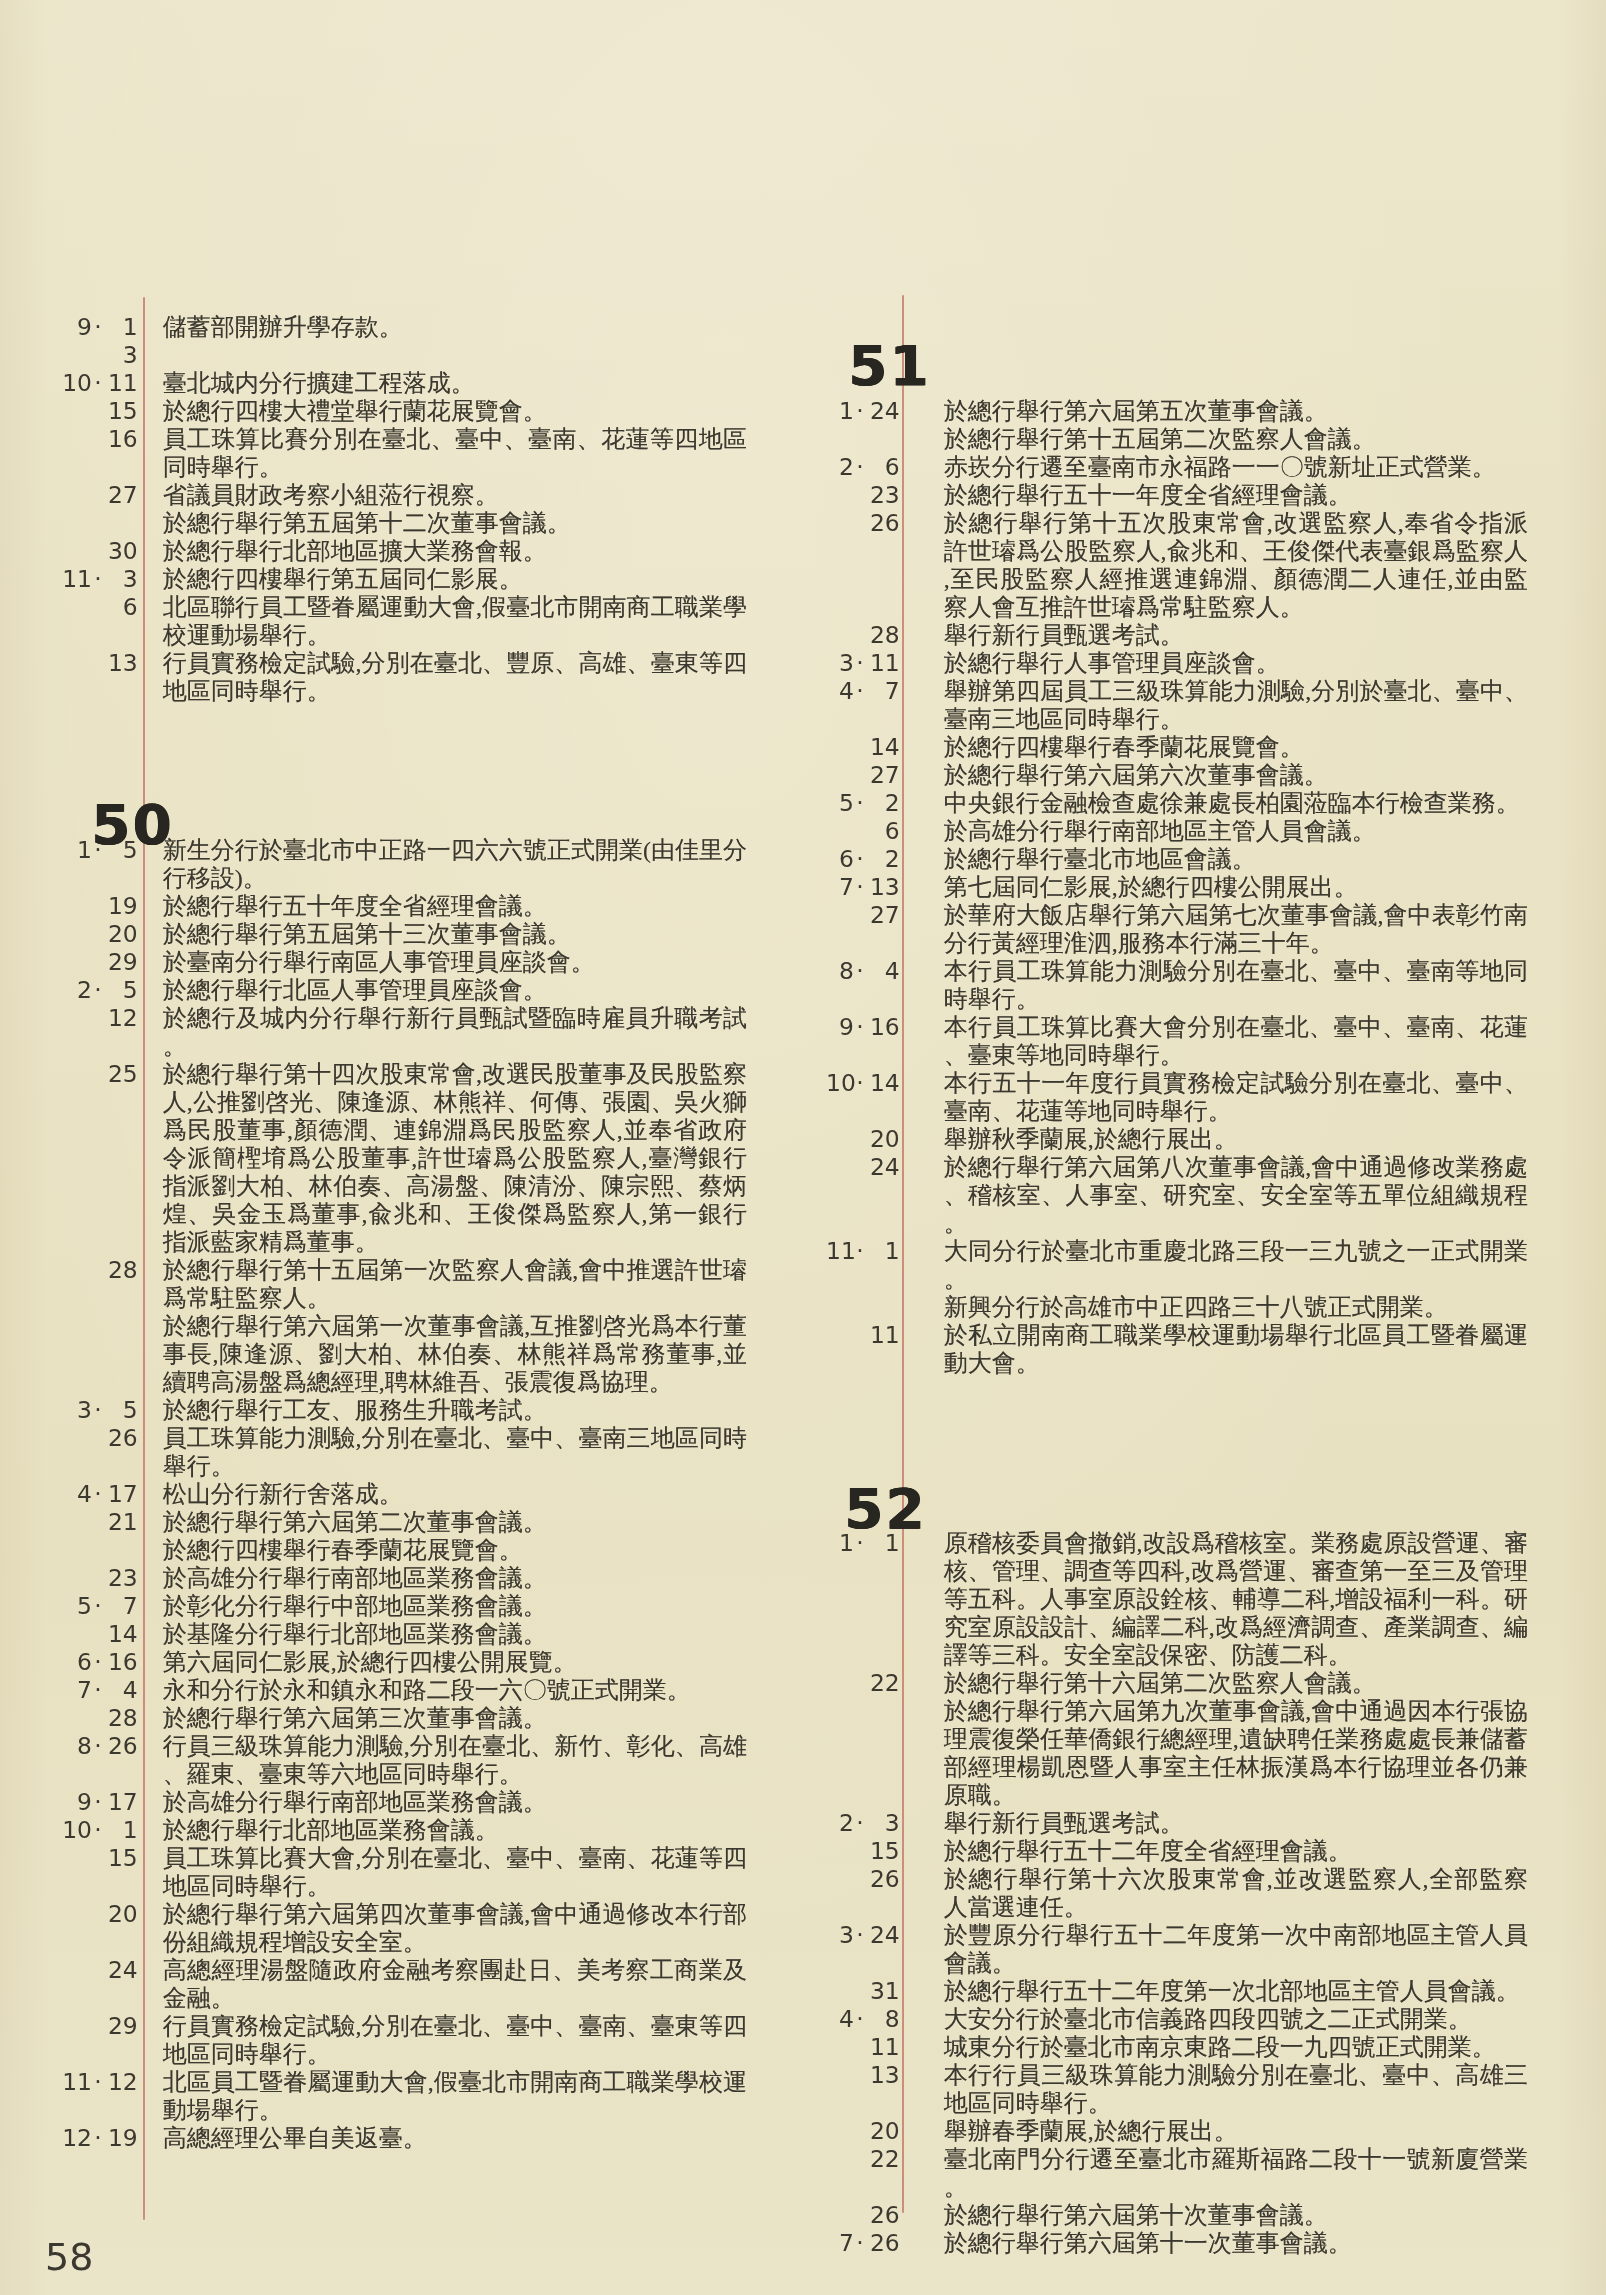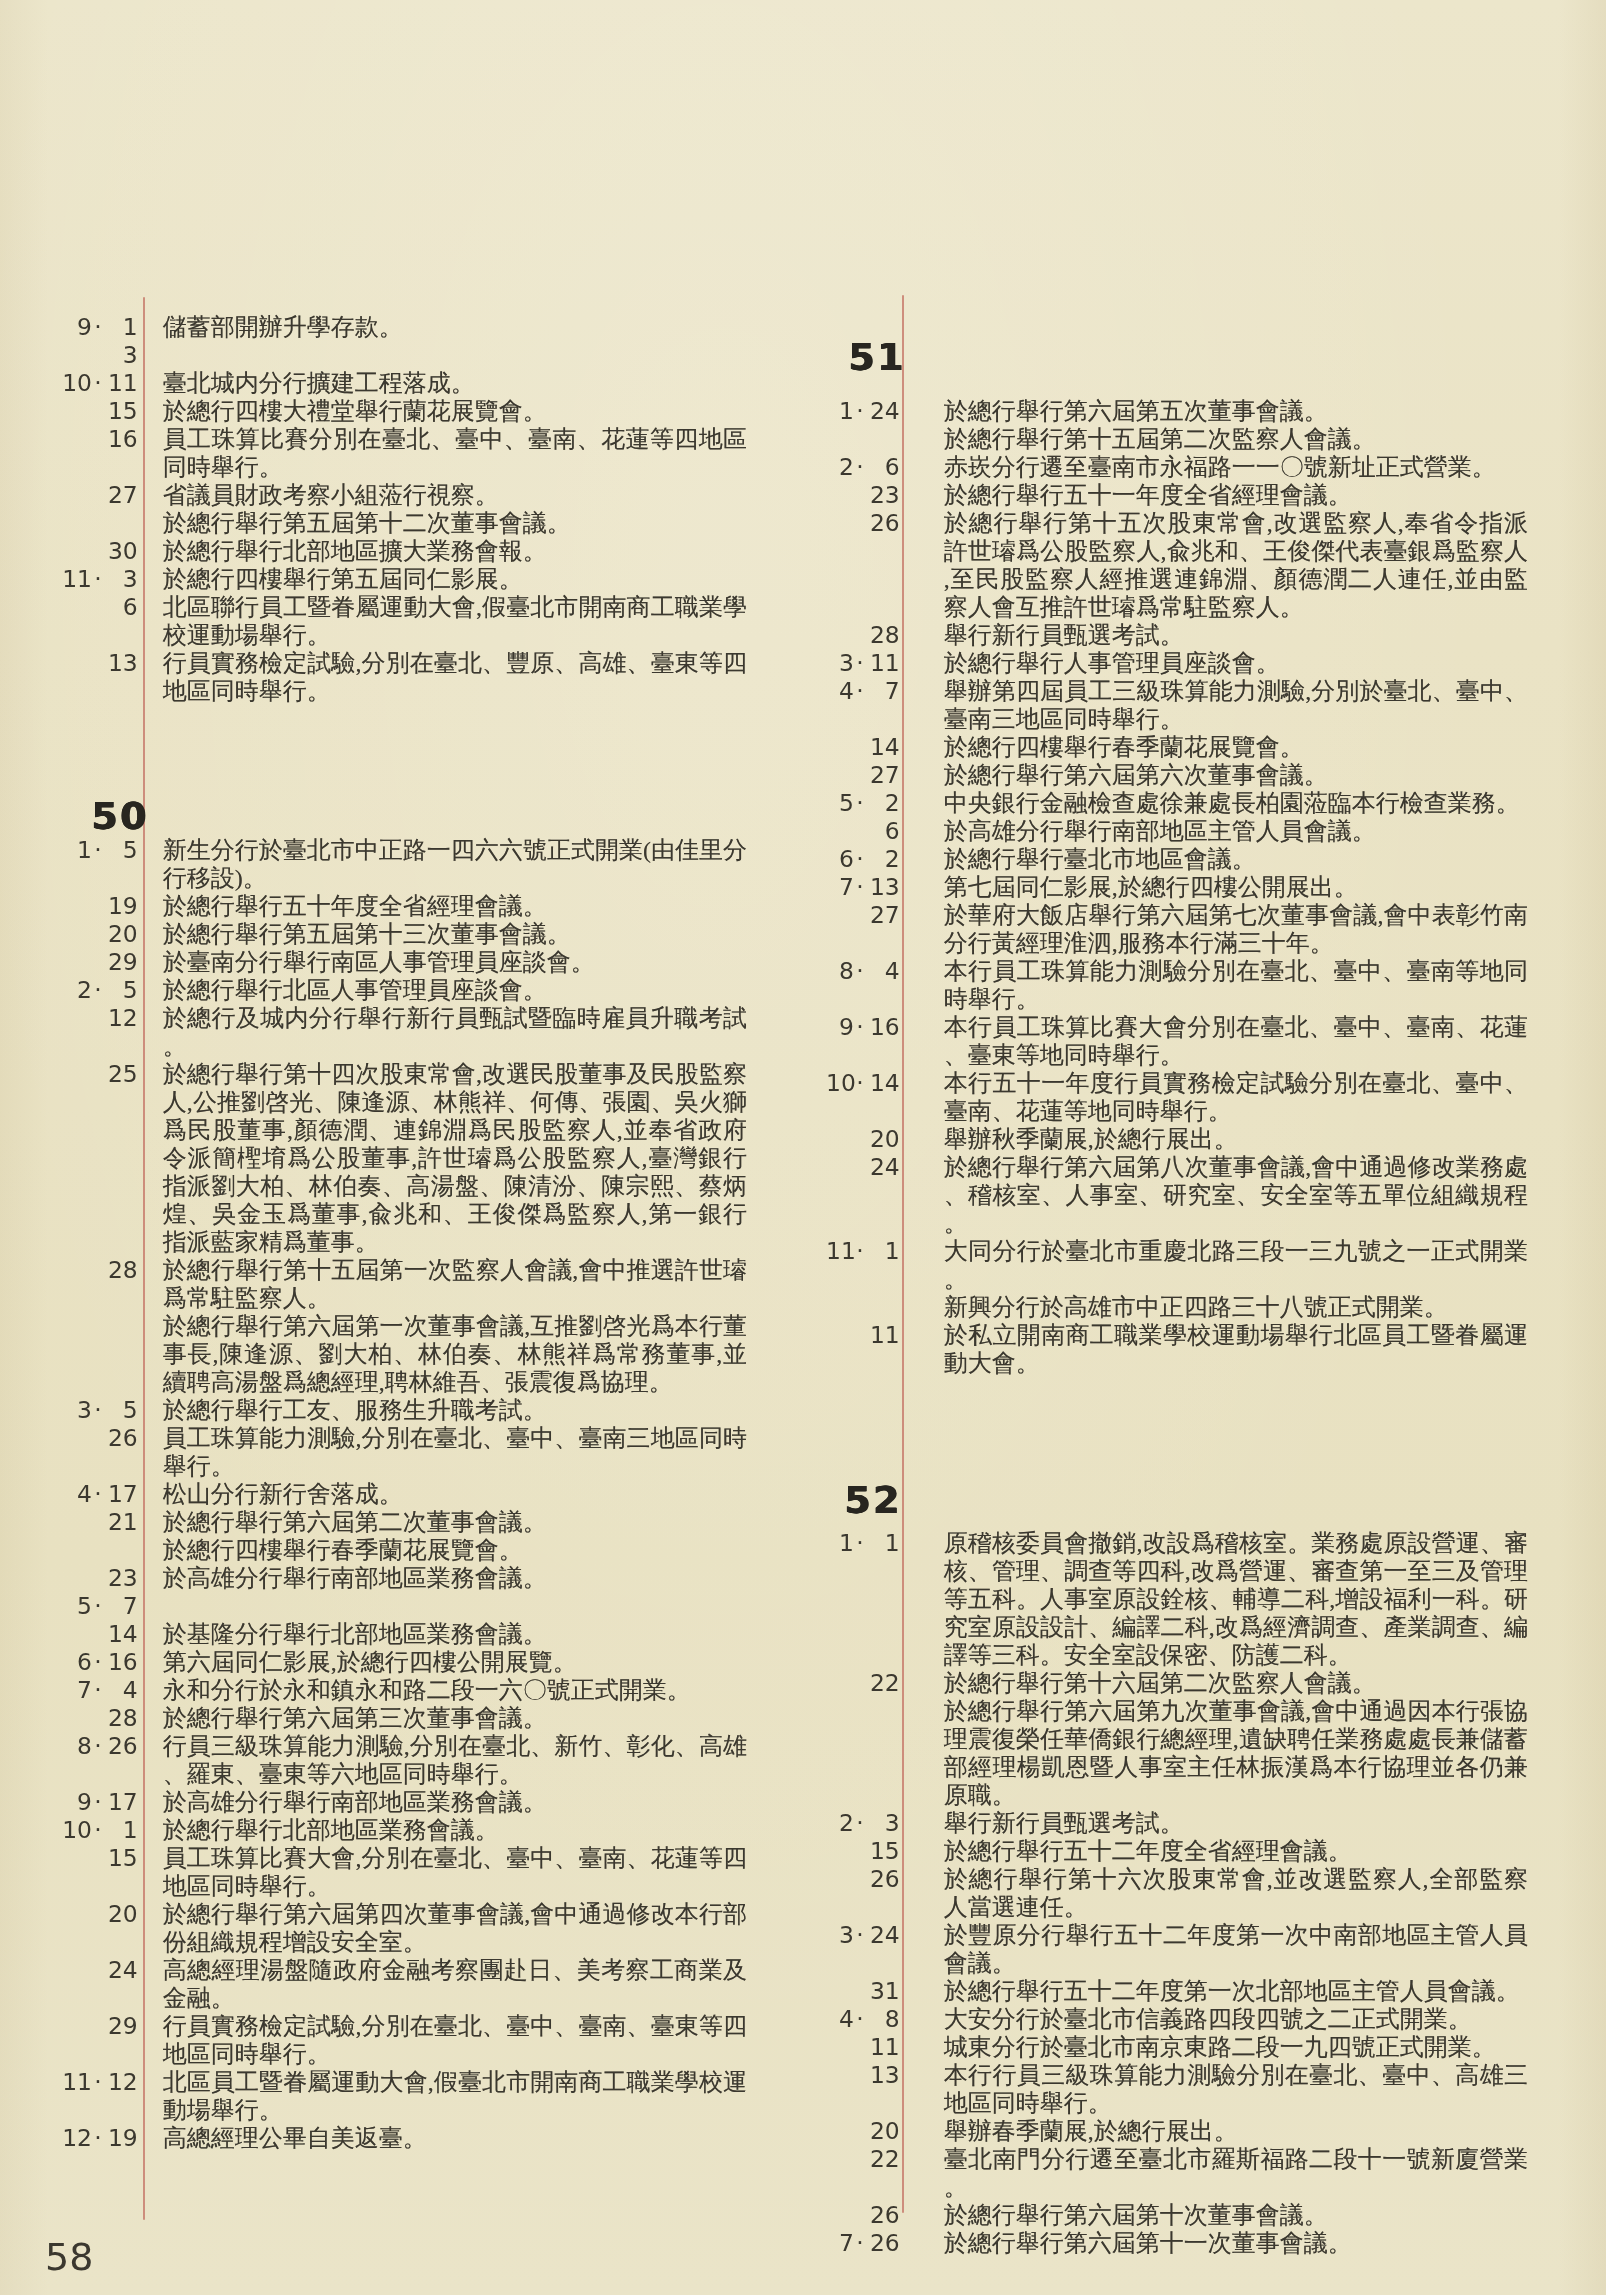--- a/index.html
+++ b/index.html
@@ -21,21 +21,21 @@
   .col-left{left:44px;width:703px;--m:48px;--dot:11.7px;--d:34px;--gap:25px;}
   .col-right{left:826px;width:702px;--m:28px;--dot:11.7px;--d:34px;--gap:44px;}
   .sec{position:absolute;left:0;width:100%;}
   #sec-49{top:313px;}
   #sec-50{top:836px;}
   #sec-51{top:397px;}
   #sec-52{top:1529px;}
   .yr{
     position:absolute;
     font-family:"DejaVu Sans","Liberation Sans",sans-serif;
-    font-weight:bold;font-size:38px;line-height:1;letter-spacing:2.2px;
+    font-weight:bold;font-size:56px;line-height:1;letter-spacing:2.2px;
     text-shadow:1px 0 0 currentColor, 0 0.4px 0 currentColor;
   }
   #yr-50{left:47px;top:785px;margin-top:12px;}
   #yr-51{left:22px;top:338px;}
   #yr-52{left:18px;top:1481px;}
   .entry{
     display:grid;
     grid-template-columns:var(--m) var(--dot) var(--d) 1fr;
     align-items:start;
   }
@@ -256,20 +256,23 @@
           <span class="ds"></span>
           <span class="dd">23</span>
           <div class="txt">
             <p>於高雄分行舉行南部地區業務會議。</p>
           </div>
         </div>
         <div class="entry">
           <span class="dm">5</span>
           <span class="ds">·</span>
           <span class="dd">7</span>
+          <div class="txt">
+            <p>於彰化分行舉行中部地區業務會議。</p>
+          </div>
         </div>
         <div class="entry">
           <span class="dm"></span>
           <span class="ds"></span>
           <span class="dd">14</span>
           <div class="txt">
             <p>於基隆分行舉行北部地區業務會議。</p>
           </div>
         </div>
         <div class="entry">

